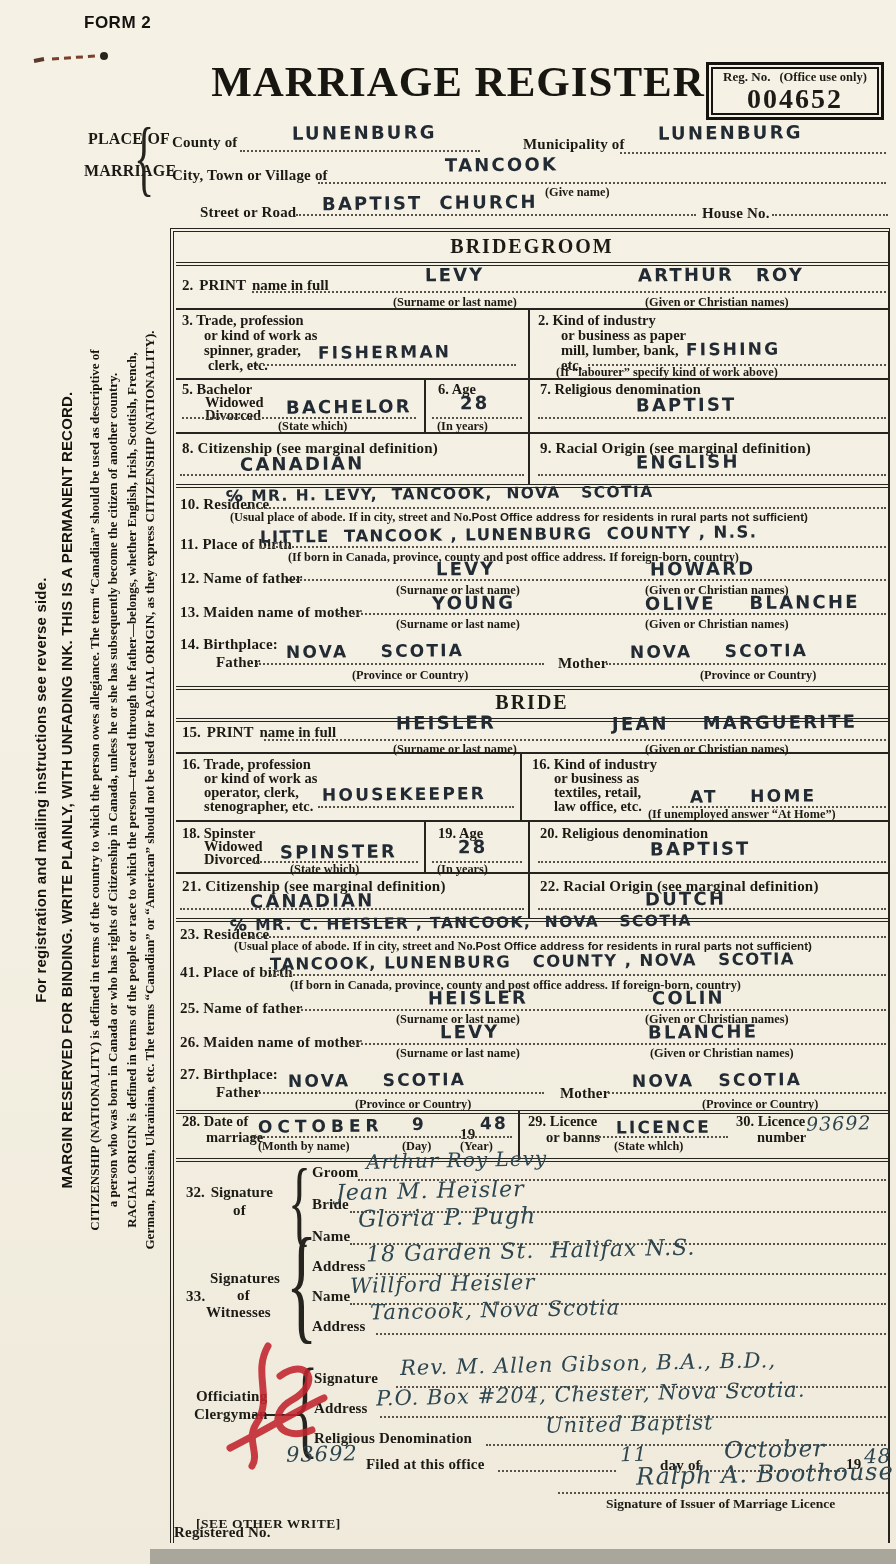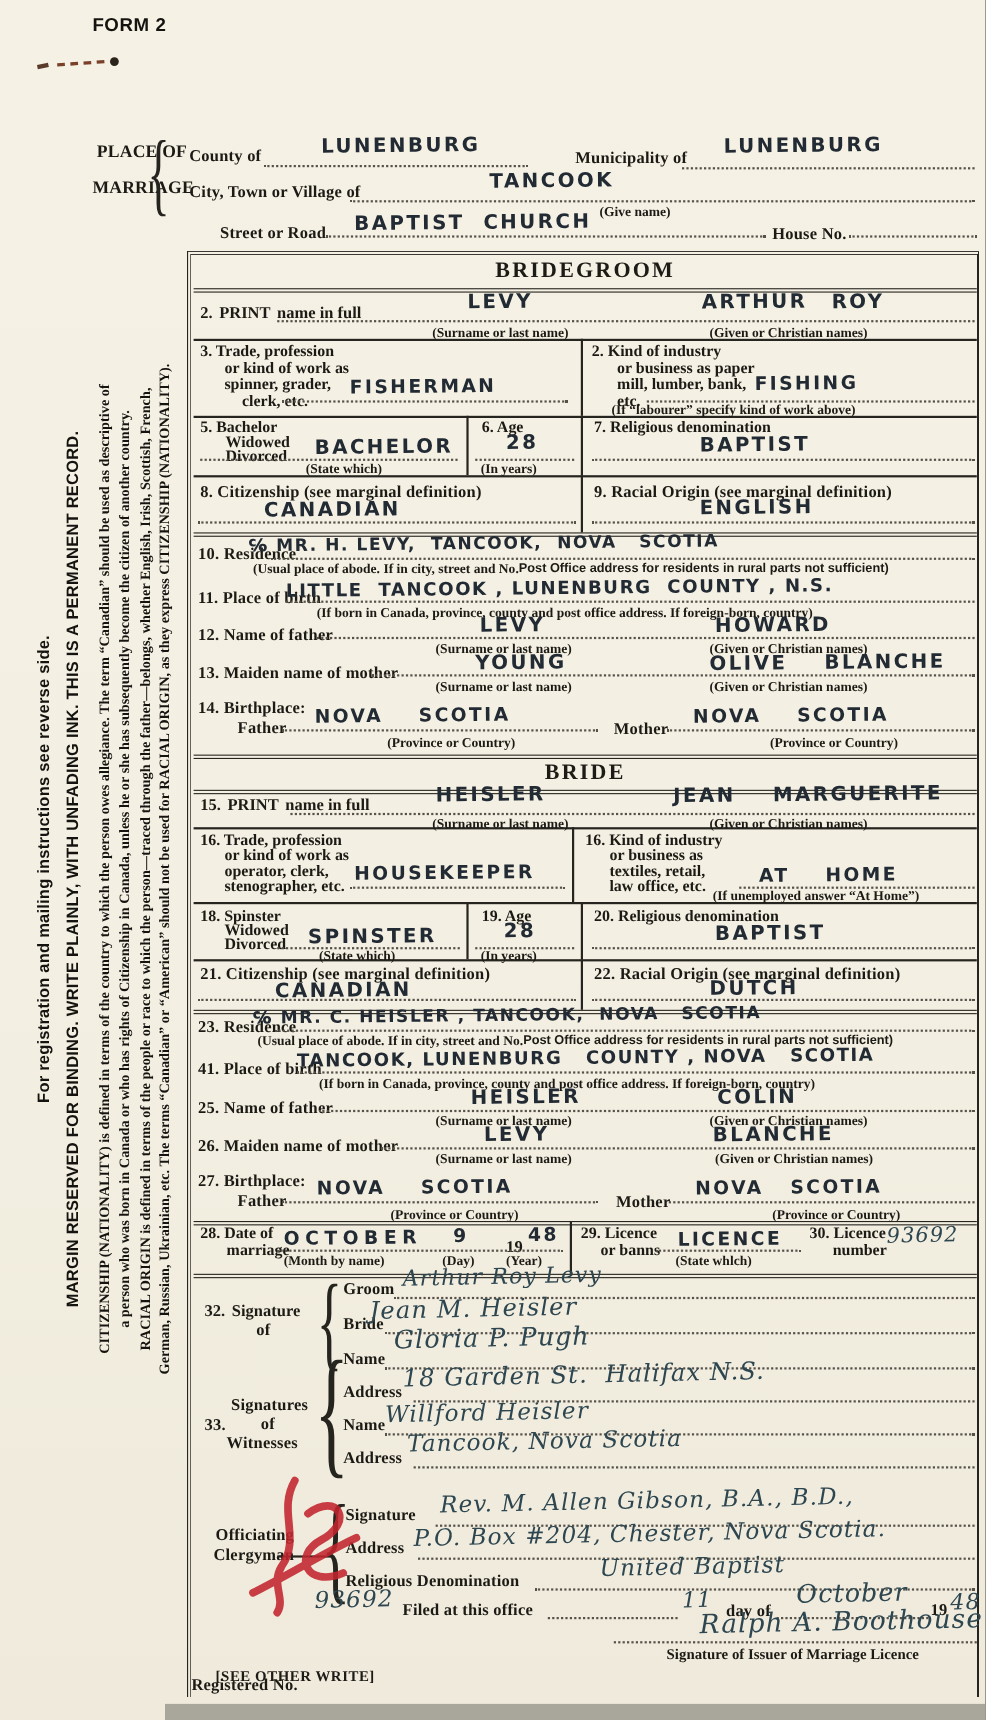--- a/index.html
+++ b/index.html
@@ -41,21 +41,31 @@
 <body>
 
 <div class="page">
 
   <div class="formno">FORM 2</div>
   <svg style="position:absolute;left:28px;top:48px" width="92" height="18">
     <line x1="6" y1="13" x2="16" y2="11" stroke="#5a3a28" stroke-width="4"></line>
     <line x1="24" y1="11" x2="68" y2="8" stroke="#7a402a" stroke-width="3" stroke-dasharray="7 5"></line>
     <circle cx="76" cy="8" r="4" fill="#2a241c"></circle>
   </svg>
-
+  <div class="title">MARRIAGE REGISTER</div>
+
+  <div class="regbox">
+    <div class="regbox-inner">
+      <div style="display:flex;gap:9px;align-items:baseline">
+        <span style="font:700 13px 'Liberation Serif',serif">Reg. No.</span>
+        <span style="font:700 12.5px 'Liberation Serif',serif">(Office use only)</span>
+      </div>
+      <div style="font:700 28px/1 'Liberation Serif',serif;letter-spacing:2px">004652</div>
+    </div>
+  </div>
 
   <div class="lb" style="left:88px;top:130px;font-size:16px">PLACE OF</div>
   <div class="lb" style="left:84px;top:162px;font-size:16px">MARRIAGE</div>
   <span class="brace" style="left:134px;top:116px;font-size:84px"></span>
   <div class="lb" style="left:172px;top:134px">County of</div>
   <div class="dot" style="left:240px;top:150px;width:240px"></div>
   <div class="hw lg" style="left:292px;top:124px">LUNENBURG</div>
   <div class="lb" style="left:523px;top:136px">Municipality of</div>
   <div class="dot" style="left:620px;top:152px;width:266px"></div>
   <div class="hw lg" style="left:658px;top:124px">LUNENBURG</div>
@@ -112,21 +122,21 @@
   <div class="hw lg" style="left:425px;top:266px">LEVY</div>
   <div class="hw lg" style="left:638px;top:266px">ARTHUR</div>
   <div class="hw lg" style="left:756px;top:266px">ROY</div>
   <div class="dot" style="left:252px;top:291px;width:634px"></div>
   <div class="sub" style="left:393px;top:296px">(Surname or last name)</div>
   <div class="sub" style="left:645px;top:296px">(Given or Christian names)</div>
 
   <div class="lb2" style="left:182px;top:313px">3. Trade, profession</div>
   <div class="lb2" style="left:204px;top:328px">or kind of work as</div>
   <div class="lb2" style="left:204px;top:343px">spinner,    grader,</div>
-  <div class="lb2" style="left:220px;top:358px">clerk, etc.</div>
+  <div class="lb2" style="left:208px;top:358px">clerk, etc.</div>
   <div class="hw" style="left:318px;top:344px">FISHERMAN</div>
   <div class="dot" style="left:256px;top:364px;width:260px"></div>
 
   <div class="lb2" style="left:538px;top:313px">2. Kind  of  industry</div>
   <div class="lb2" style="left:561px;top:328px">or business as paper</div>
   <div class="lb2" style="left:561px;top:343px">mill,  lumber,  bank,</div>
   <div class="lb2" style="left:561px;top:358px">etc.</div>
   <div class="hw" style="left:686px;top:341px">FISHING</div>
   <div class="dot" style="left:588px;top:364px;width:298px"></div>
   <div class="sub" style="left:556px;top:366px">(If “labourer” specify kind of work above)</div>

